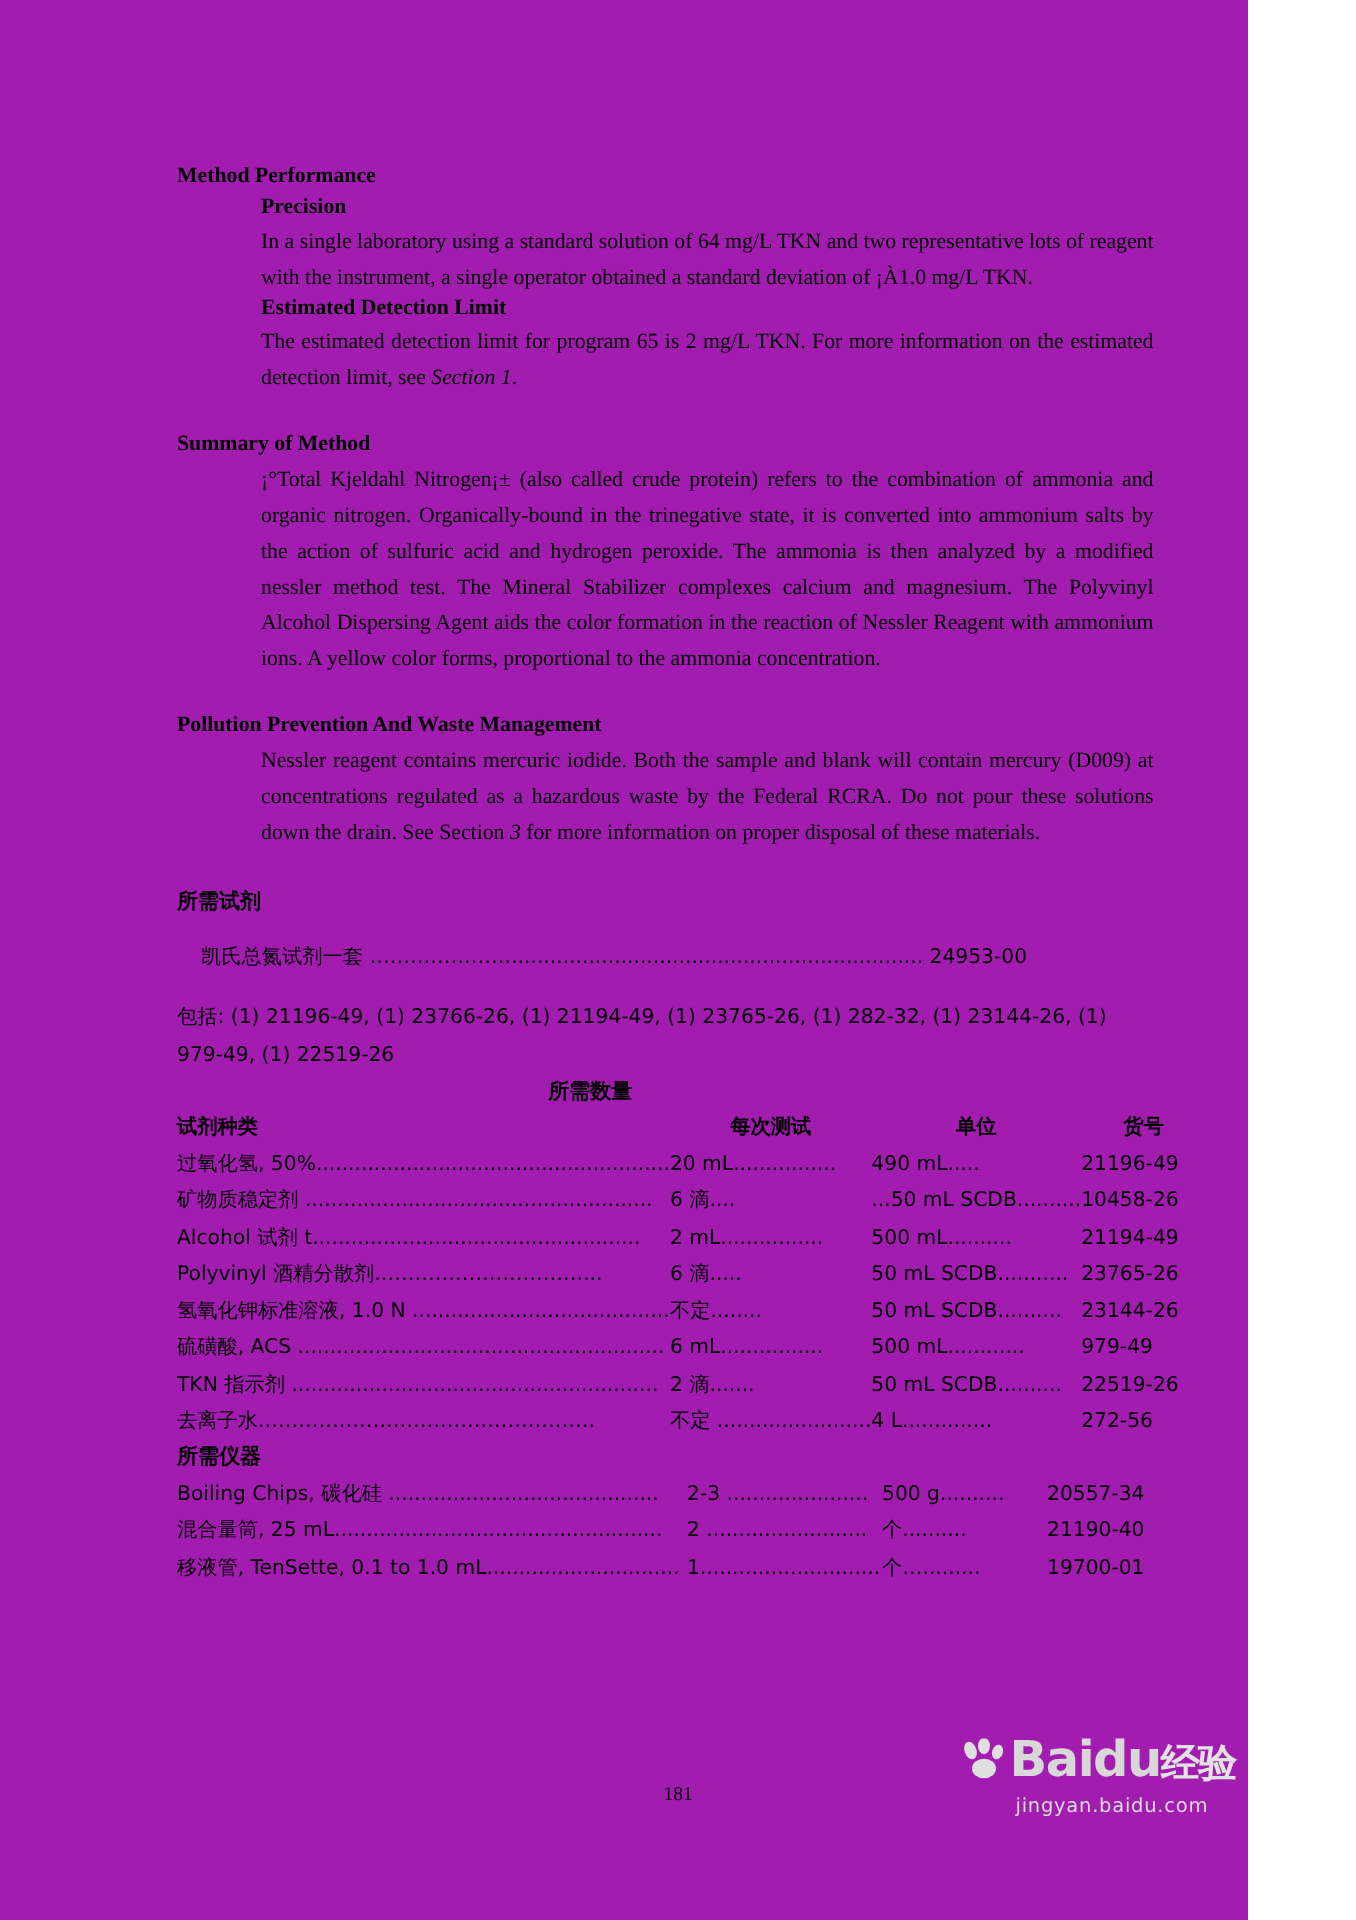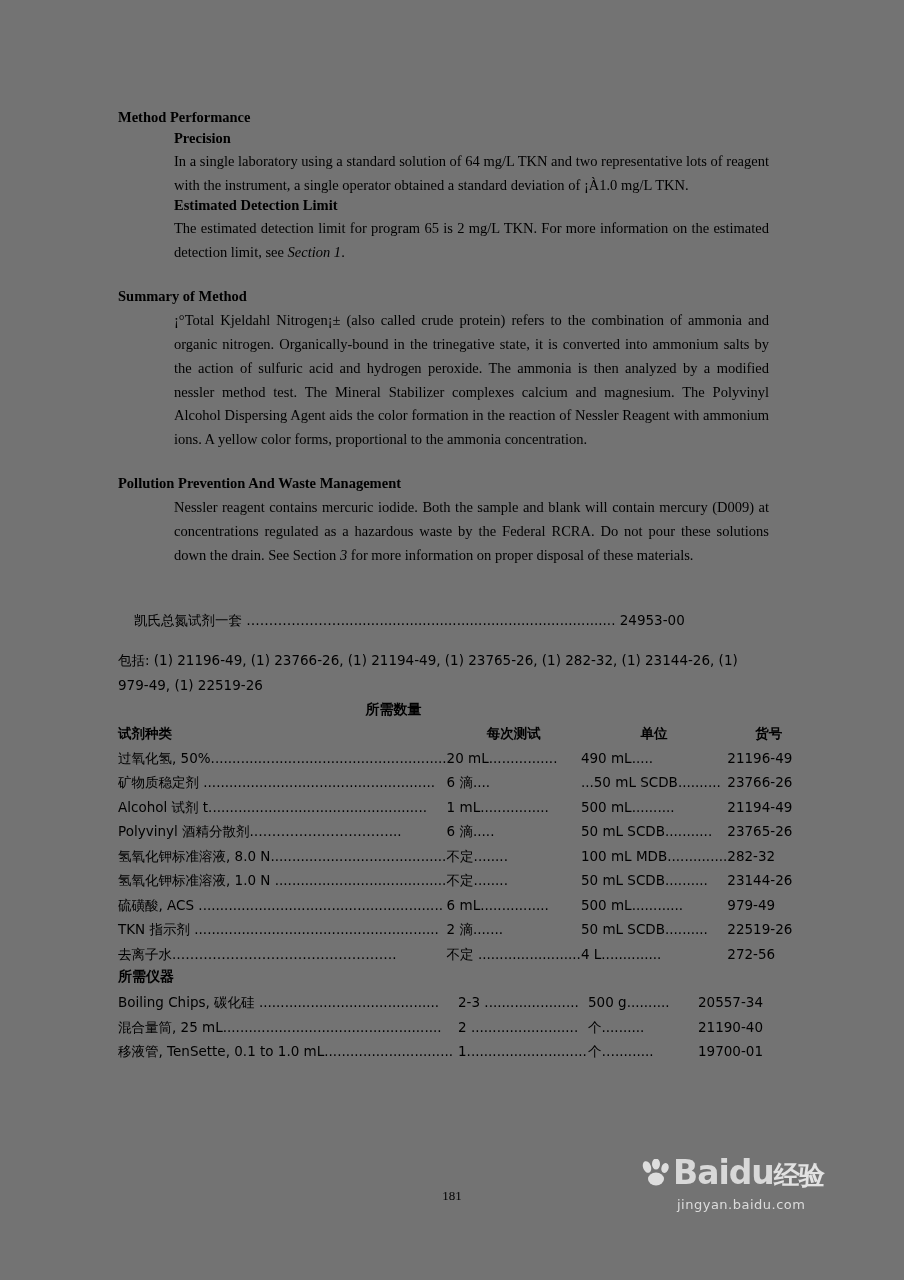--- a/index.html
+++ b/index.html
@@ -2,23 +2,23 @@
 <html><head>
 <meta charset="utf-8">
 <style>
   html, body {
     margin: 0;
     padding: 0;
     background: #ffffff;
   }
   .page {
     position: relative;
-    width: 904px;
+    width: 832px;
     height: 1280px;
-    background: #737373;
+    background: #a21caf;
     font-family: "Liberation Serif", serif;
     color: #000000;
     overflow: hidden;
   }
   .content {
     position: absolute;
     left: 118px;
     top: 110px;
     width: 651px;
   }
@@ -159,20 +159,21 @@
     <div class="heading">Summary of Method</div>
     <p class="para para-indent">¡°Total Kjeldahl Nitrogen¡± (also called crude protein) refers to the combination of ammonia and organic nitrogen. Organically-bound in the trinegative state, it is converted into ammonium salts by the action of sulfuric acid and hydrogen peroxide. The ammonia is then analyzed by a modified nessler method test. The Mineral Stabilizer complexes calcium and magnesium. The Polyvinyl Alcohol Dispersing Agent aids the color formation in the reaction of Nessler Reagent with ammonium ions. A yellow color forms, proportional to the ammonia concentration.</p>
 
     <div class="spacer-lg"></div>
 
     <div class="heading">Pollution Prevention And Waste Management</div>
     <p class="para para-indent"><span>Nessler reagent contains mercuric iodide. Both the sample and blank will contain mercury (D009) at concentrations regulated as a hazardous waste by the Federal RCRA. Do not pour these solutions down the drain. See Section </span><span class="italic">3</span><span> for more information on proper disposal of these materials.</span></p>
 
     <div class="spacer-lg"></div>
 
+    <div class="cn-head">所需试剂</div>
     <div class="cn-line">凯氏总氮试剂一套 …………………................................................................ 24953-00</div>
     <div class="cn-line-wrap">包括: (1) 21196-49, (1) 23766-26, (1) 21194-49, (1) 23765-26, (1) 282-32, (1) 23144-26, (1) 979-49, (1) 22519-26</div>
     <div class="qty-title">所需数量</div>
 
     <table class="tbl">
       <tbody>
           <tr class="hdr">
         <td class="col-a">试剂种类</td>
         <td class="col-b">每次测试</td>
         <td class="col-c">单位</td>
@@ -181,39 +182,33 @@
       <tr>
         <td class="col-a">过氧化氢, 50%.......................................................</td>
         <td class="col-b"><span>20 mL</span><span>................</span></td>
         <td class="col-c"><span>490 mL</span><span>.....</span></td>
         <td class="col-d">21196-49</td>
       </tr>
       <tr>
         <td class="col-a">矿物质稳定剂  ......................................................</td>
         <td class="col-b"><span>6  滴</span><span>.... </span></td>
         <td class="col-c"><span>...50 mL SCDB</span><span>..........</span></td>
-        <td class="col-d">23766-26</td>
+        <td class="col-d">10458-26</td>
       </tr>
       <tr>
         <td class="col-a">Alcohol  试剂    t...................................................</td>
-        <td class="col-b"><span>1 mL</span><span>................</span></td>
+        <td class="col-b"><span>2 mL</span><span>................</span></td>
         <td class="col-c"><span>500 mL</span><span>..........</span></td>
         <td class="col-d">21194-49</td>
       </tr>
       <tr>
         <td class="col-a">Polyvinyl  酒精分散剂.…………………………...</td>
         <td class="col-b"><span>6  滴</span><span>..... </span></td>
         <td class="col-c"><span>50 mL SCDB</span><span>...........</span></td>
         <td class="col-d">23765-26</td>
-      </tr>
-      <tr>
-        <td class="col-a">氢氧化钾标准溶液, 8.0 N.........................................</td>
-        <td class="col-b"><span>不定</span><span>........</span></td>
-        <td class="col-c"><span>100 mL MDB</span><span>..............</span></td>
-        <td class="col-d">282-32</td>
       </tr>
       <tr>
         <td class="col-a">氢氧化钾标准溶液, 1.0 N ........................................</td>
         <td class="col-b"><span>不定</span><span>........ </span></td>
         <td class="col-c"><span>50 mL SCDB</span><span>..........</span></td>
         <td class="col-d">23144-26</td>
       </tr>
       <tr>
         <td class="col-a">硫磺酸, ACS .........................................................</td>
         <td class="col-b"><span>6 mL</span><span>................</span></td>

